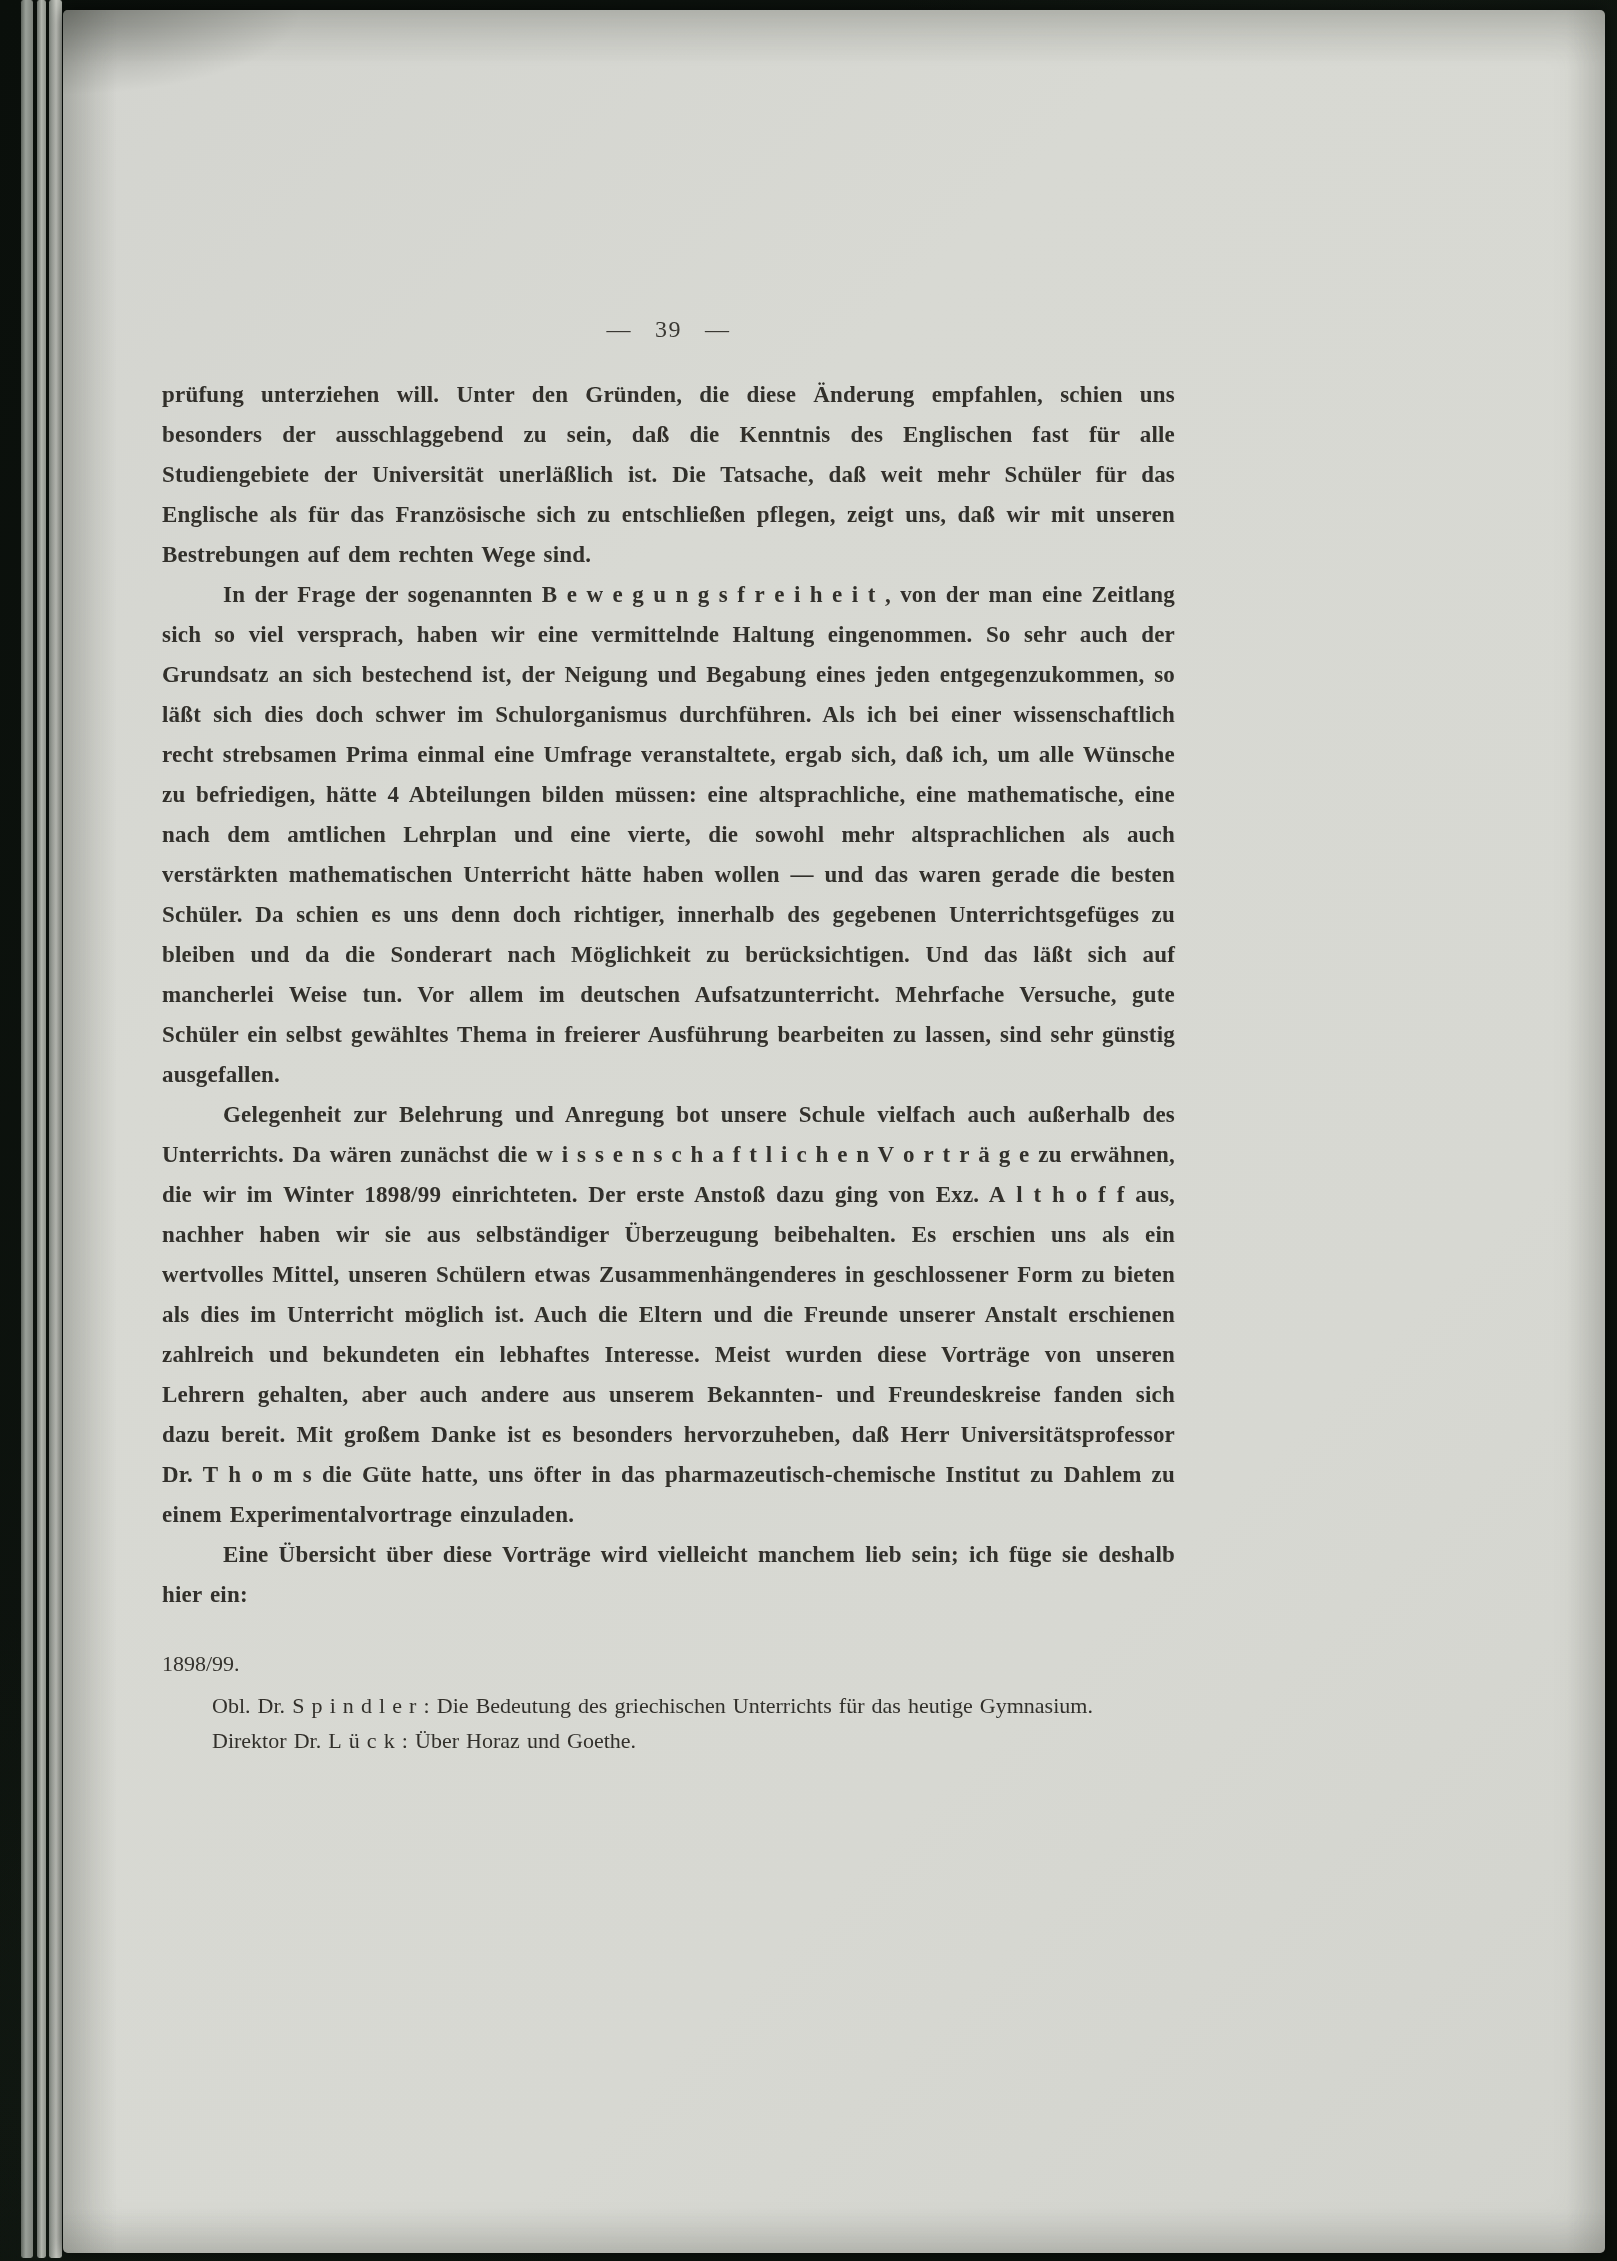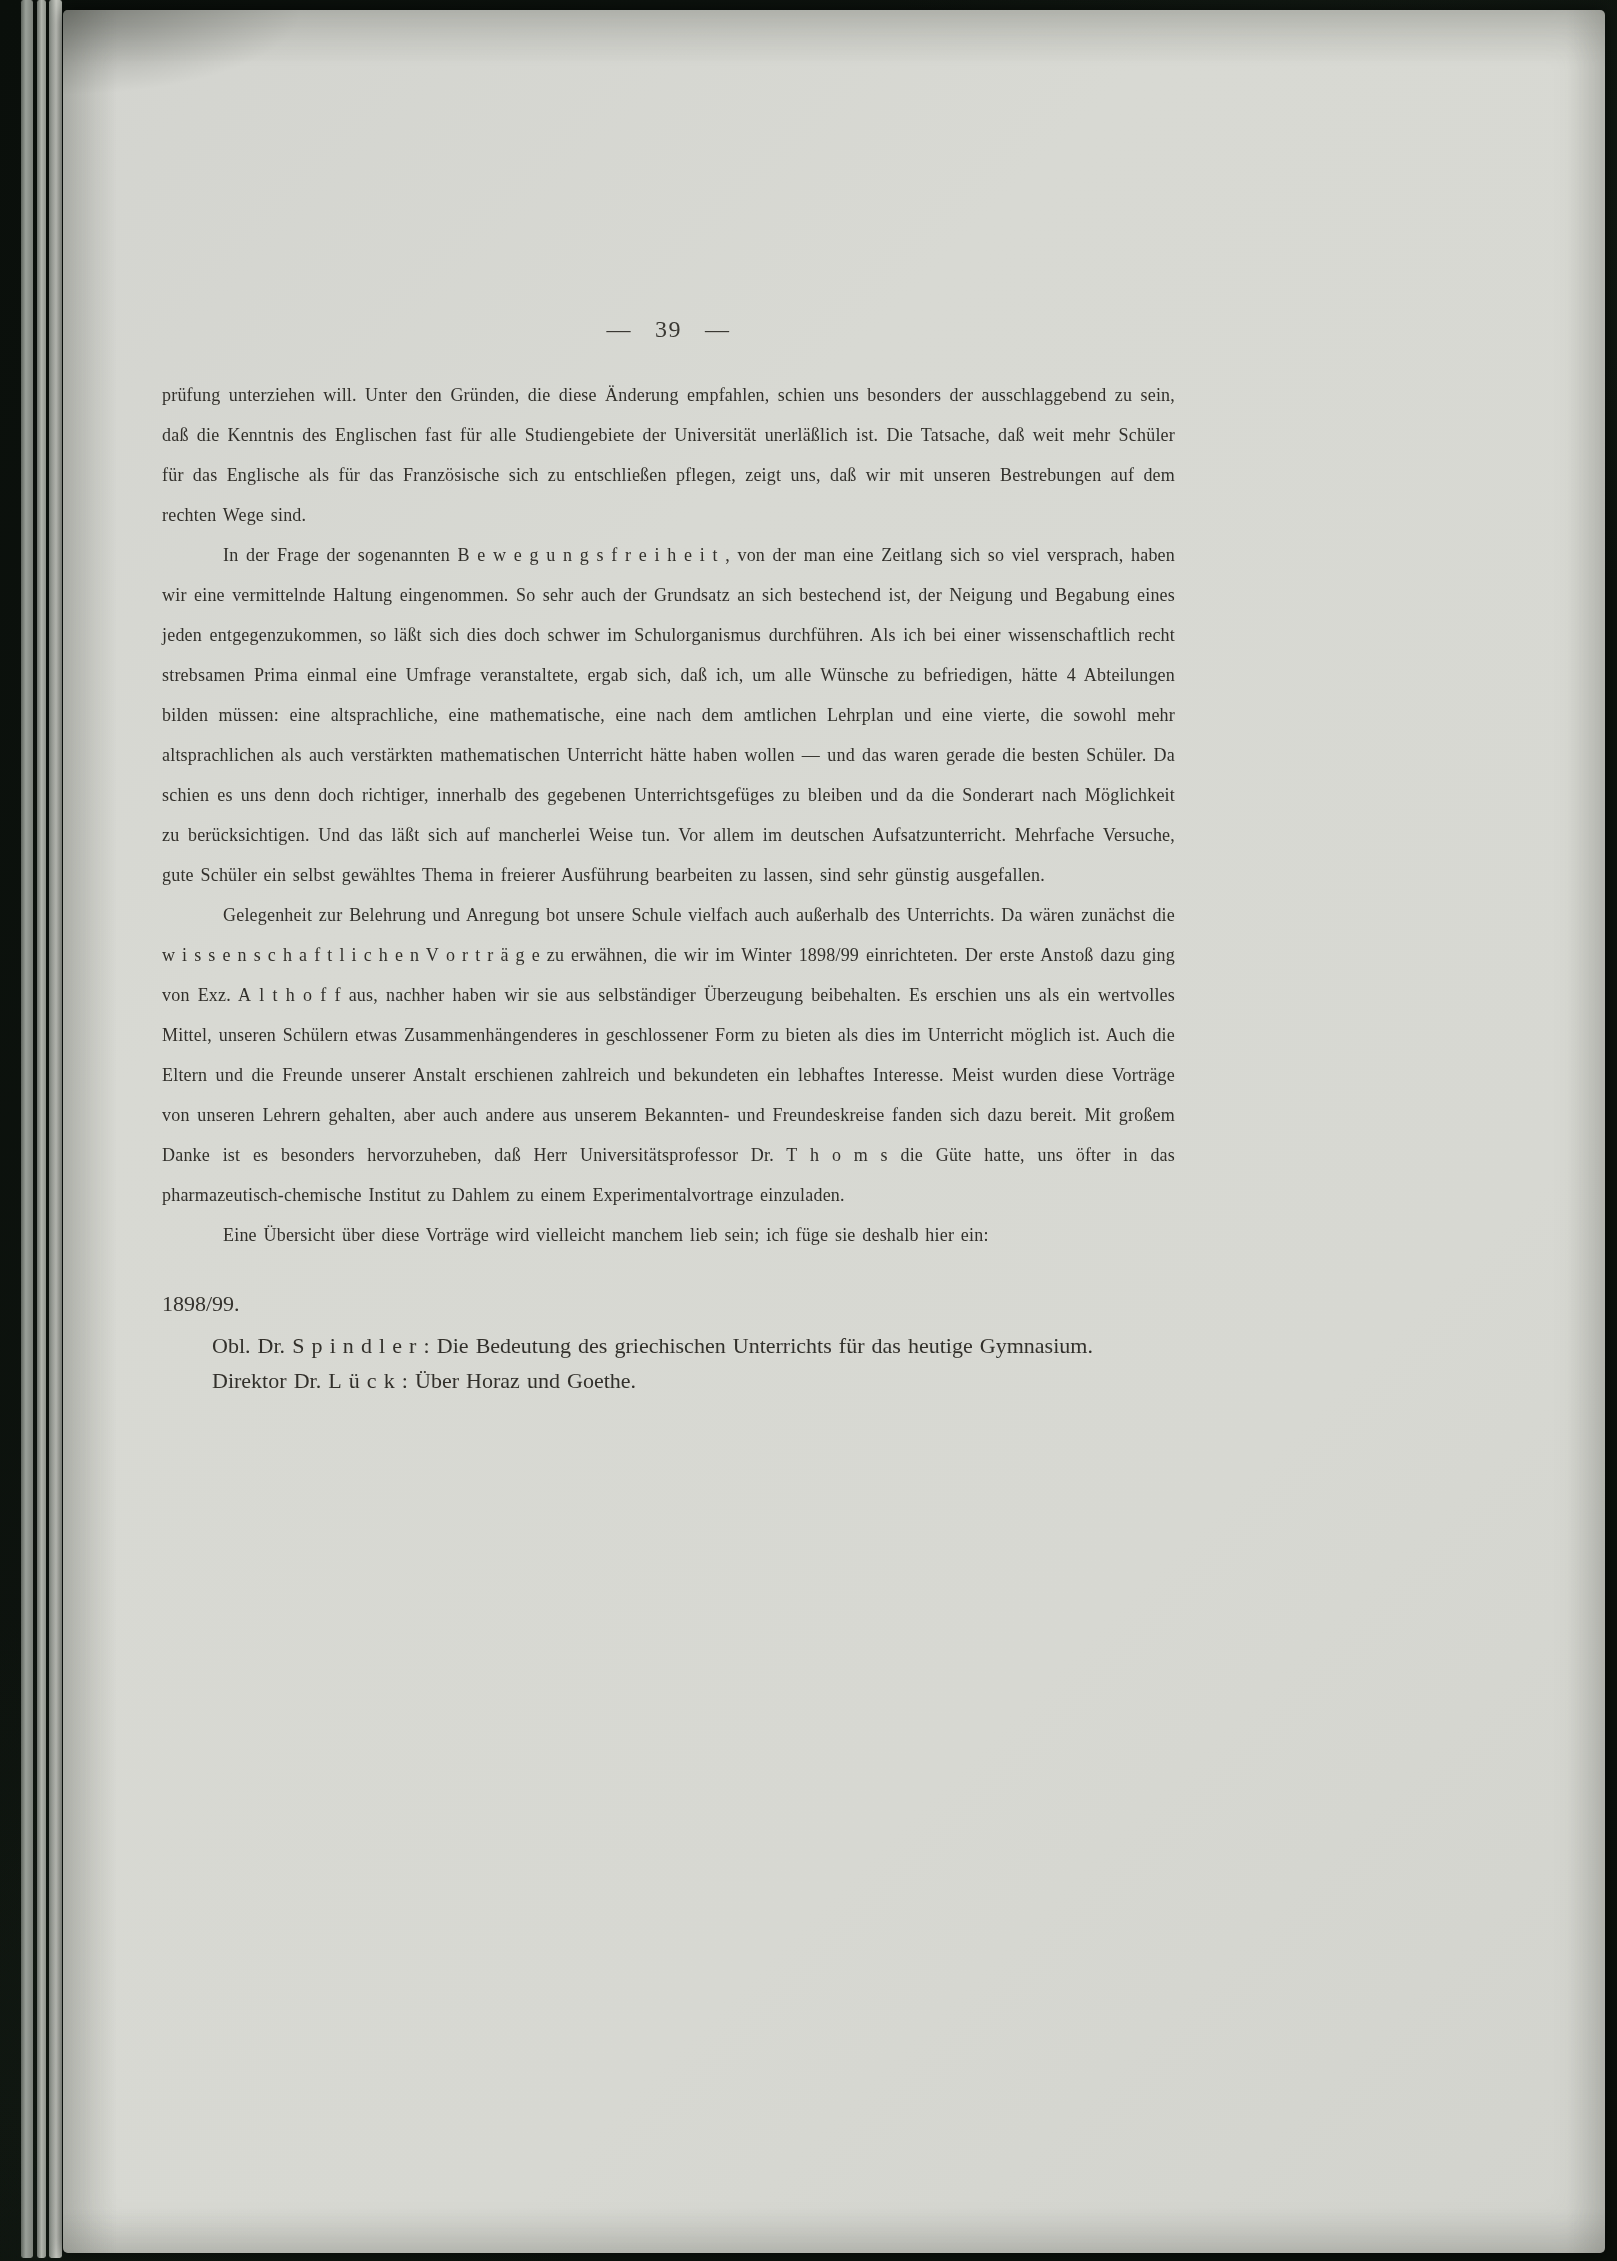--- a/index.html
+++ b/index.html
@@ -79,25 +79,26 @@
     margin-top: 306px;
     text-align: center;
     font-size: 24px;
     letter-spacing: 1.6px;
     white-space: pre;
     color: #3a3833;
   }
 
   .body-text {
     margin-top: 32px;
-    font-size: 18px;
+    font-size: 23px;
     line-height: 40px;
     text-align: justify;
     word-spacing: 2px;
     letter-spacing: 0.2px;
+    font-weight: bold;
   }
   .body-text p.para {
     margin: 0;
   }
   .body-text p.para.indent {
     text-indent: 61px;
   }
 
   .section-heading {
     margin-top: 36px;

